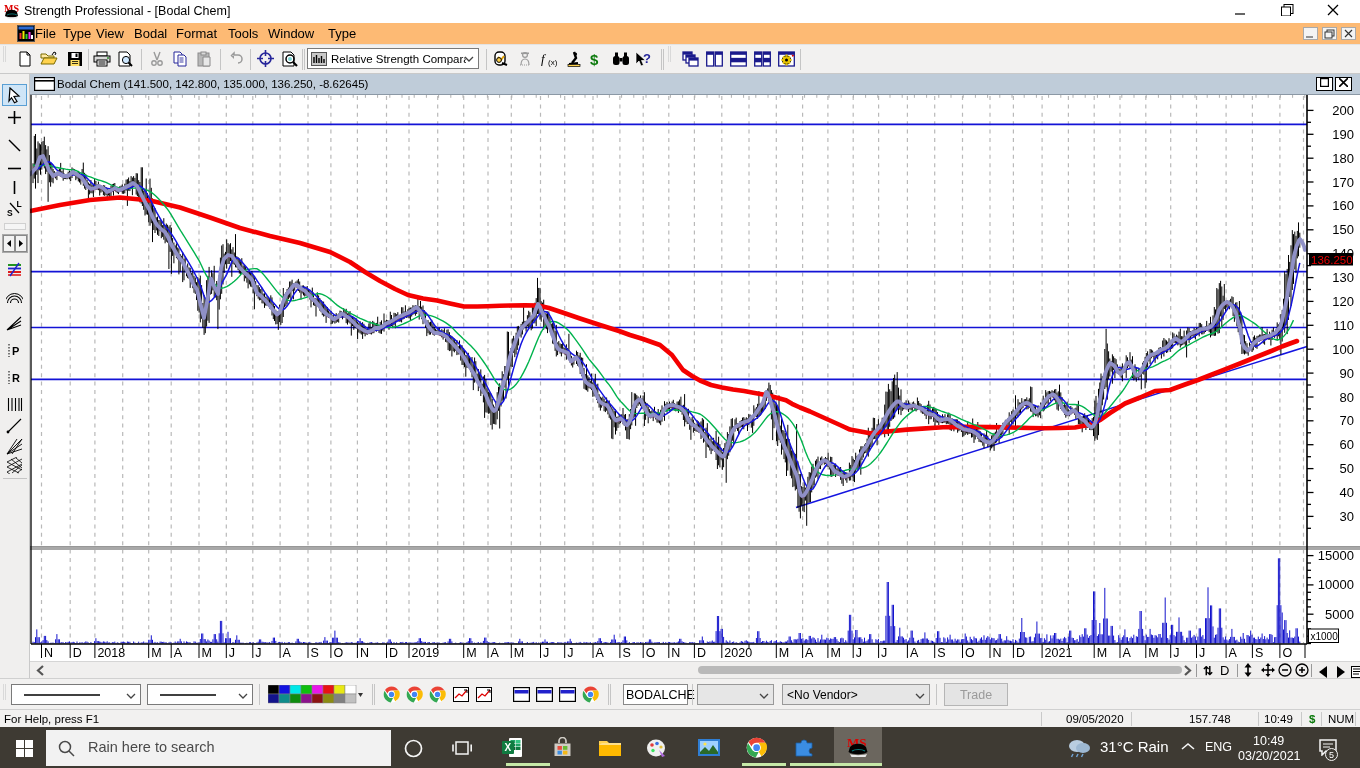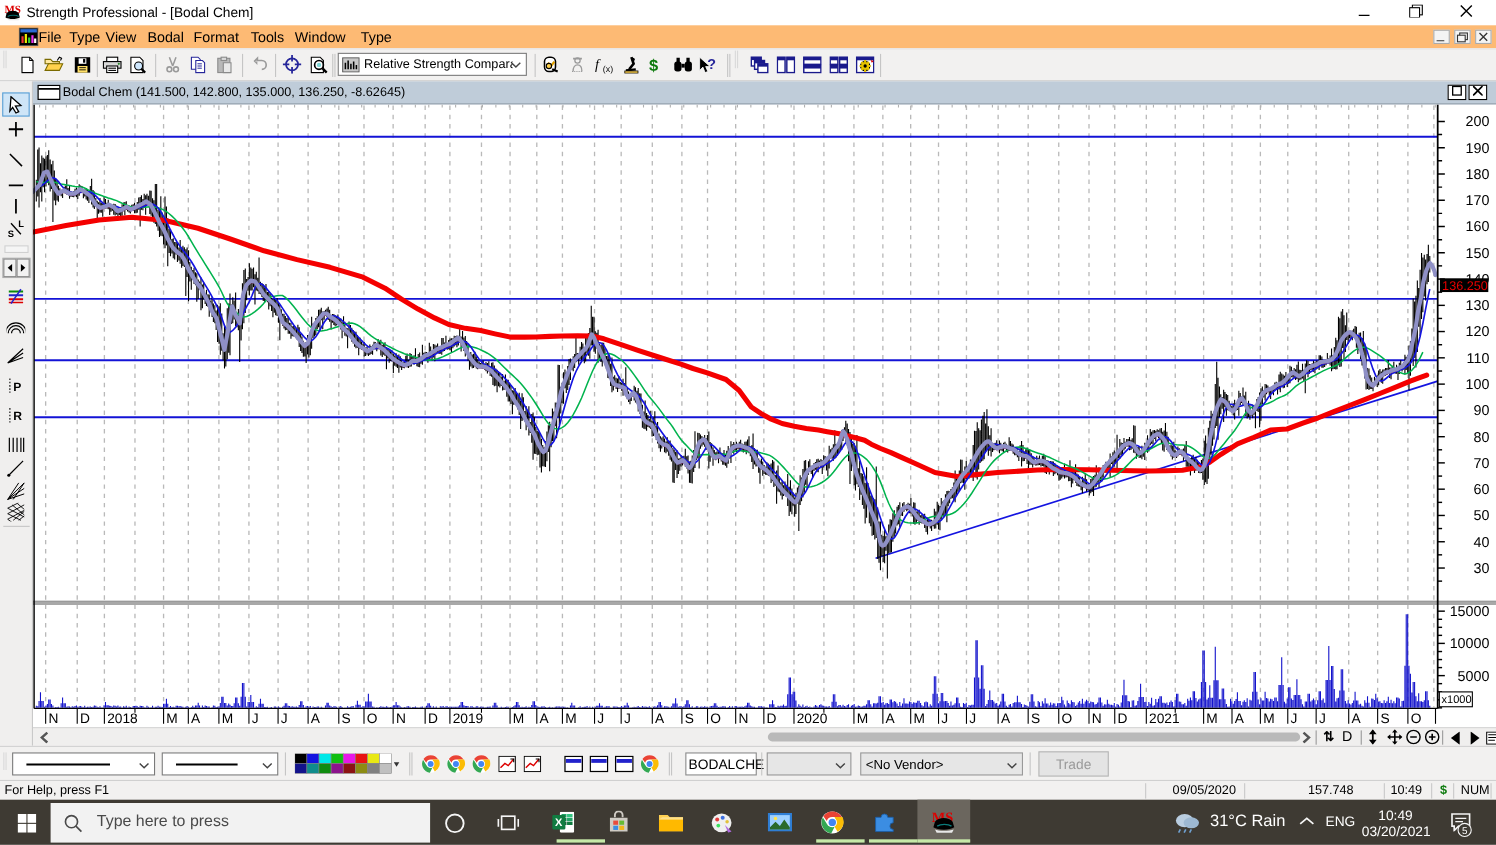--- a/index.html
+++ b/index.html
@@ -862,21 +862,21 @@
       <rect x="0" y="0" width="8" height="8" fill="#fff"></rect>
       <rect x="9" y="0" width="8" height="8" fill="#fff"></rect>
       <rect x="0" y="9" width="8" height="8" fill="#fff"></rect>
       <rect x="9" y="9" width="8" height="8" fill="#fff"></rect>
     </svg>
  <div class="abs" style="left:46px;top:3px;width:345px;height:36px;background:#f2f2f2">
    <svg class="abs" style="left:12px;top:10px" width="17" height="17">
         <circle cx="7" cy="7" r="5.5" fill="none" stroke="#4a4a4a" stroke-width="1.5"></circle>
         <path d="M11 11l5 5" stroke="#4a4a4a" stroke-width="1.5"></path>
       </svg>
-   <span class="abs" style="left:42px;top:9px;font-size:14.5px;color:#4a4a4a">Type here to press</span>
+   <span class="abs" style="left:42px;top:9px;font-size:14.5px;color:#4a4a4a">Rain here to search</span>
  </div>
  <svg class="abs" style="left:404px;top:12px" width="19" height="19">
       <circle cx="9.5" cy="9.5" r="8" fill="none" stroke="#f5f5f5" stroke-width="1.7"></circle>
     </svg>
  <svg class="abs" style="left:452px;top:13px" width="20" height="16">
       <rect x="4" y="2" width="12" height="12" fill="none" stroke="#f5f5f5" stroke-width="1.5"></rect>
       <path d="M1 4.5v7M19.2 4.5v7" stroke="#f5f5f5" stroke-width="1.6"></path>
     </svg>
  
  <g>

